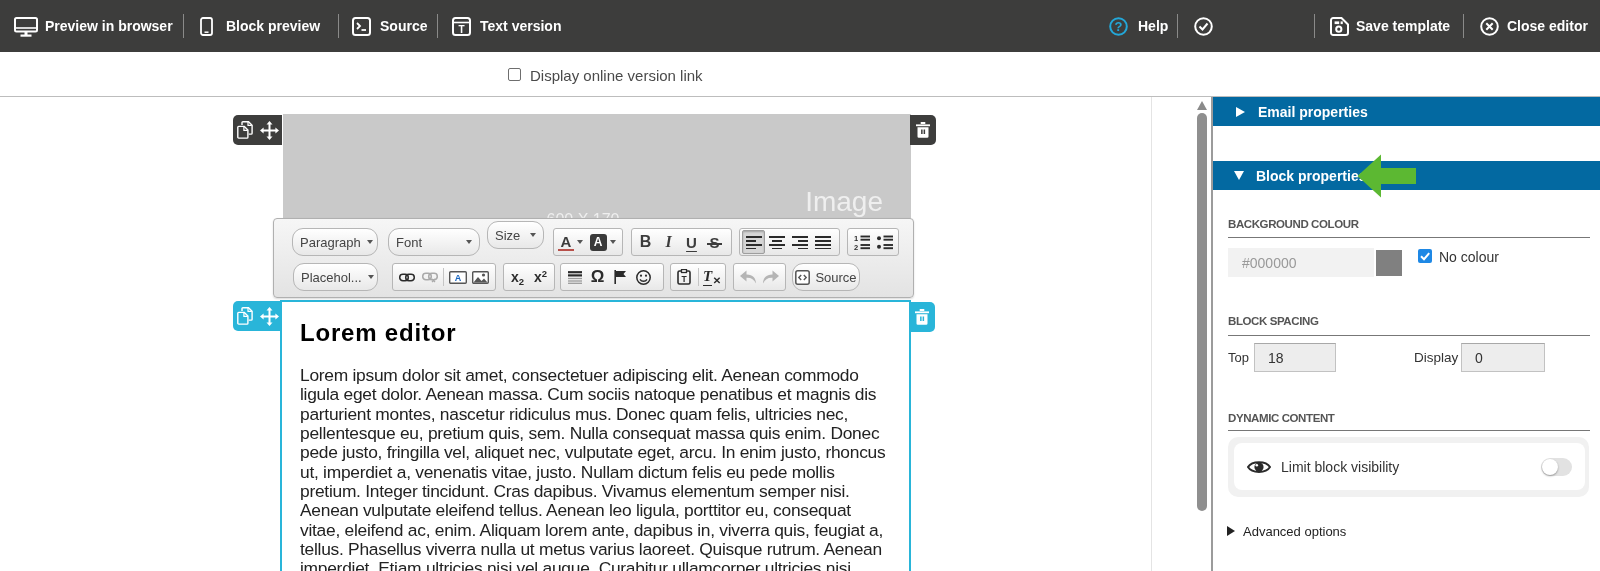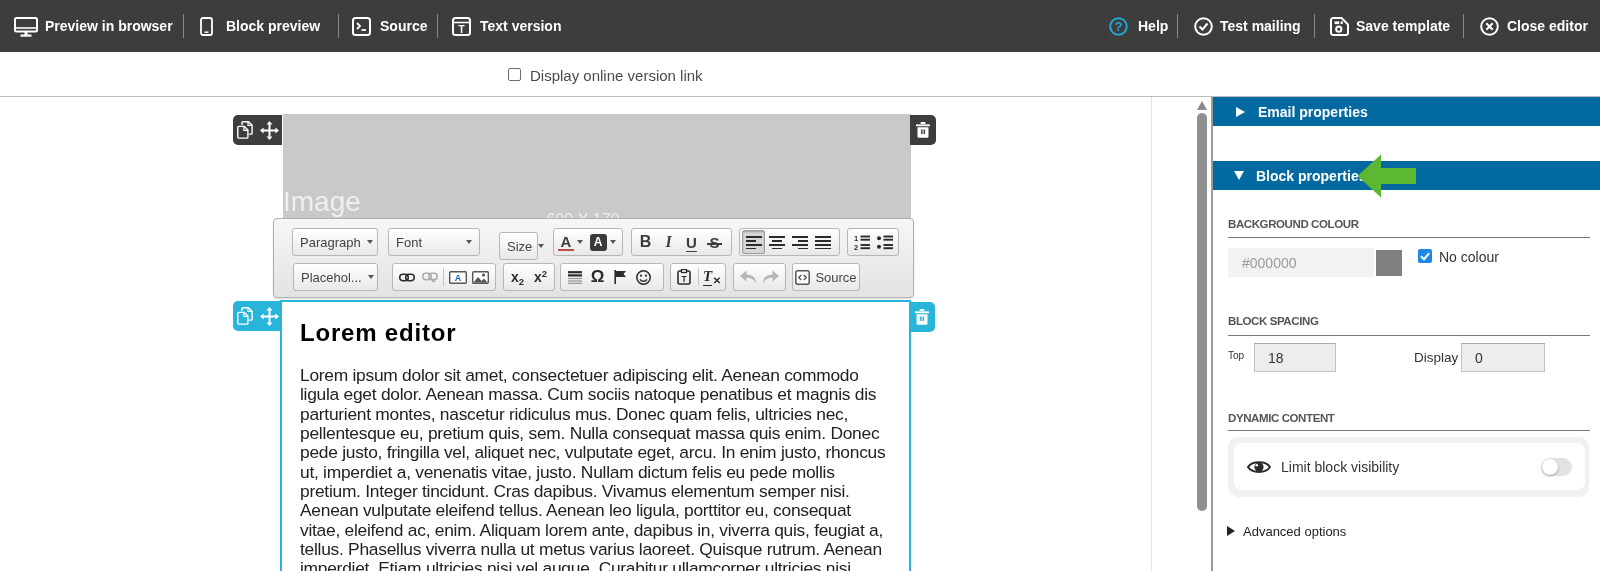--- a/index.html
+++ b/index.html
@@ -15,37 +15,37 @@
 
   
   #strip { position:absolute; left:0; top:52px; width:1600px; height:45px; background:#fff;
     border-bottom:1px solid #bdbdbd; }
   #cb-online { position:absolute; left:508px; top:68px; width:13px; height:13px;
     border:1.5px solid #6e6e6e; border-radius:2px; background:#fff; }
   #lbl-online { position:absolute; left:530px; top:67px; font-size:15px; color:#4a4a4a; }
 
   
   #imgblock { position:absolute; left:283px; top:114px; width:628px; height:106px; background:#c9c9c9; }
-  #img-label { position:absolute; left:283px; top:186px; width:600px; text-align:left;
+  #img-label { position:absolute; left:283px; top:186px; width:600px; text-align:right;
      color:#efefef; font-size:28px; }
   #img-label2 { position:absolute; left:283px; top:211px; width:600px; text-align:center;
      color:#efefef; font-size:16px; }
   .handlebox { position:absolute; width:49px; height:30px; border-radius:5px 0 0 5px;
      display:flex; align-items:center; justify-content:center; gap:7px; }
   .trashbox { position:absolute; width:26px; height:30px; border-radius:0 5px 5px 0;
      display:flex; align-items:center; justify-content:center; }
   .dk { background:#3d3d3c; }
   .cy { background:#29b5d9; }
 
   
   #toolbar { position:absolute; left:273px; top:218px; width:641px; height:80px;
     background:linear-gradient(to bottom,#f6f6f6,#e3e3e3); border:1px solid #b0b0b0;
     border-radius:4px; box-shadow:0 1px 2px rgba(0,0,0,.15); padding:5px 8px; }
   .tbtn { height:28px; background:linear-gradient(to bottom,#ffffff,#e8e8e8);
-    border:1px solid #b6b6b6; border-radius:3px; display:flex; align-items:center;
+    border:1px solid #b6b6b6; border-radius:11px; display:flex; align-items:center;
     justify-content:center; color:#333; font-size:13px; }
   .combo { justify-content:space-between; padding:0 7px; color:#444; }
   .caret { width:0; height:0; border-left:3.5px solid transparent; border-right:3.5px solid transparent;
     border-top:4px solid #555; margin-left:6px; }
   .grp { display:flex; height:28px; background:linear-gradient(to bottom,#ffffff,#e8e8e8);
     border:1px solid #b6b6b6; border-radius:3px; align-items:center; padding:0 2px; }
   .gbtn { width:23px; height:24px; display:flex; align-items:center; justify-content:center;
     color:#2b2b2b; font-size:15px; }
   .gsep { width:1px; height:18px; background:#c5c5c5; margin:0 2px; }
   .active { background:#d6d6d6; border:1px solid #9e9e9e; border-radius:2px;
@@ -87,21 +87,20 @@
 
 <div id="topbar">
   <div class="tb-item" style="left:45px;">Preview in browser</div>
   <div class="tb-item" style="left:226px;">Block preview</div>
   <div class="tb-item" style="left:380px;">Source</div>
   <div class="tb-item" style="left:480px;">Text version</div>
   <div class="tb-sep" style="left:183px;"></div>
   <div class="tb-sep" style="left:338px;"></div>
   <div class="tb-sep" style="left:437px;"></div>
   <div class="tb-item" style="left:1138px;">Help</div>
-  <div class="tb-item" style="left:1220px;">Test mailing</div>
   <div class="tb-item" style="left:1356px;">Save template</div>
   <div class="tb-item" style="left:1507px;">Close editor</div>
   <div class="tb-sep" style="left:1177px;"></div>
   <div class="tb-sep" style="left:1314px;"></div>
   <div class="tb-sep" style="left:1463px;"></div>
 
   <svg class="abs" style="left:14px;top:17px" width="24" height="20" viewBox="0 0 24 20">
     <rect x="1" y="1" width="22" height="13.5" rx="1.5" fill="none" stroke="#fff" stroke-width="2"></rect>
     <line x1="2" y1="11" x2="22" y2="11" stroke="#fff" stroke-width="1.6"></line>
     <rect x="10.5" y="14.5" width="3" height="3.5" fill="#fff"></rect>
@@ -173,21 +172,21 @@
     <path d="M1.5 5.2 h11 v9.3 a1.3 1.3 0 0 1 -1.3 1.3 h-8.4 a1.3 1.3 0 0 1 -1.3-1.3 z" fill="#fff"></path>
     <rect x="5.1" y="7.5" width="1.5" height="4.5" fill="#3d3d3c"></rect>
     <rect x="7.6" y="7.5" width="1.5" height="4.5" fill="#3d3d3c"></rect>
   </svg>
 </div>
 
 <div id="toolbar">
 
   <div class="tbtn combo" style="position:absolute;left:18px;top:9px;width:86px;">Paragraph<span class="caret"></span></div>
   <div class="tbtn combo" style="position:absolute;left:114px;top:9px;width:92px;">Font<span class="caret"></span></div>
-  <div class="tbtn combo" style="position:absolute;left:213px;top:13px;width:39px;margin-left:12px;">Size<span class="caret"></span></div>
+  <div class="tbtn combo" style="position:absolute;left:213px;top:2px;width:57px;">Size<span class="caret"></span></div>
   <div class="grp" style="position:absolute;left:279px;top:9px;width:70px;">
     <div class="gbtn" style="width:20px;font-weight:bold;font-size:15px;">
       <span style="border-bottom:2.5px solid #b8504a;line-height:15px;padding:0 2.5px;color:#3c3c3c;">A</span>
       </div>
     <span class="caret" style="margin-left:1px;"></span>
     <div class="gbtn" style="width:22px;margin-left:4px;">
       <span style="background:#3a3a3a;color:#fff;font-weight:bold;font-size:12px;border-radius:3px;
         width:17px;height:17px;display:flex;align-items:center;justify-content:center;">A</span>
       </div>
     <span class="caret" style="margin-left:1px;"></span>
@@ -418,21 +417,21 @@
        color:#999;font-size:14px;display:flex;align-items:center;padding-left:14px;">#000000</div>
   <div style="position:absolute;left:163px;top:153px;width:26px;height:26px;background:#808080;"></div>
   <svg class="abs" style="left:205px;top:152px" width="14" height="14" viewBox="0 0 14 14">
     <rect x="0" y="0" width="14" height="14" rx="2" fill="#1e88e5"></rect>
     <path d="M3 7.2 l3 3 l5.2-6" fill="none" stroke="#fff" stroke-width="2"></path>
   </svg>
   <div style="position:absolute;left:226px;top:152px;font-size:14px;color:#333;">No colour</div>
 
   <div class="sec-h" style="top:218px;">BLOCK SPACING</div>
   <div class="sec-line" style="top:238px;"></div>
-  <div style="position:absolute;left:15px;top:253px;font-size:10px;color:#333;">Top</div>
+  <div style="position:absolute;left:15px;top:253px;font-size:13px;color:#333;">Top</div>
   <div style="position:absolute;left:41px;top:246px;width:82px;height:29px;background:#ededed;
        border:1px solid #c2c2c2;border-top-color:#a8a8a8;color:#333;font-size:14px;
        display:flex;align-items:center;padding-left:13px;">18</div>
   <div style="position:absolute;left:201px;top:253px;font-size:13.5px;color:#333;">Display</div>
   <div style="position:absolute;left:248px;top:246px;width:84px;height:29px;background:#ededed;
        border:1px solid #c2c2c2;border-top-color:#a8a8a8;color:#333;font-size:14px;
        display:flex;align-items:center;padding-left:13px;">0</div>
 
   <div class="sec-h" style="top:315px;">DYNAMIC CONTENT</div>
   <div class="sec-line" style="top:333px;"></div>

